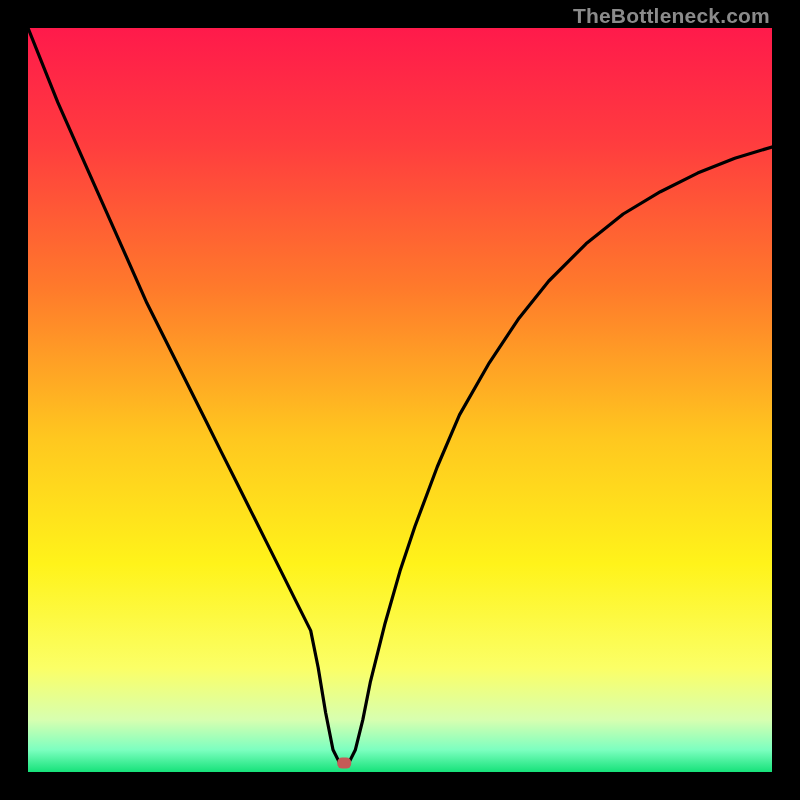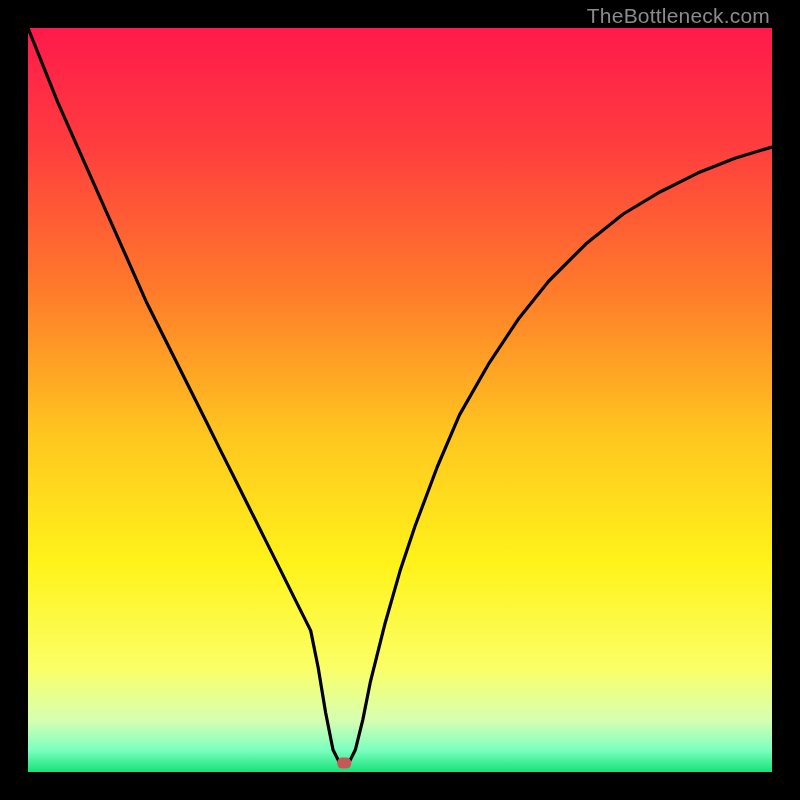--- a/index.html
+++ b/index.html
@@ -35,21 +35,21 @@
     left: 0; top: 0;
     width: 100%; height: 100%;
   }
   .watermark {
     position: absolute;
     top: 4px;
     right: 30px;
     color: #8b8b8b;
     font-size: 21px;
     letter-spacing: 0.2px;
-    font-weight: 400;
+    font-weight: 700;
     margin-left: 35px;
   }
 </style>
 </head>
 <body>
 
 <div class="frame">
   <div class="plot">
     <svg class="gradient" viewBox="0 0 744 744" preserveAspectRatio="none">
       <defs>

